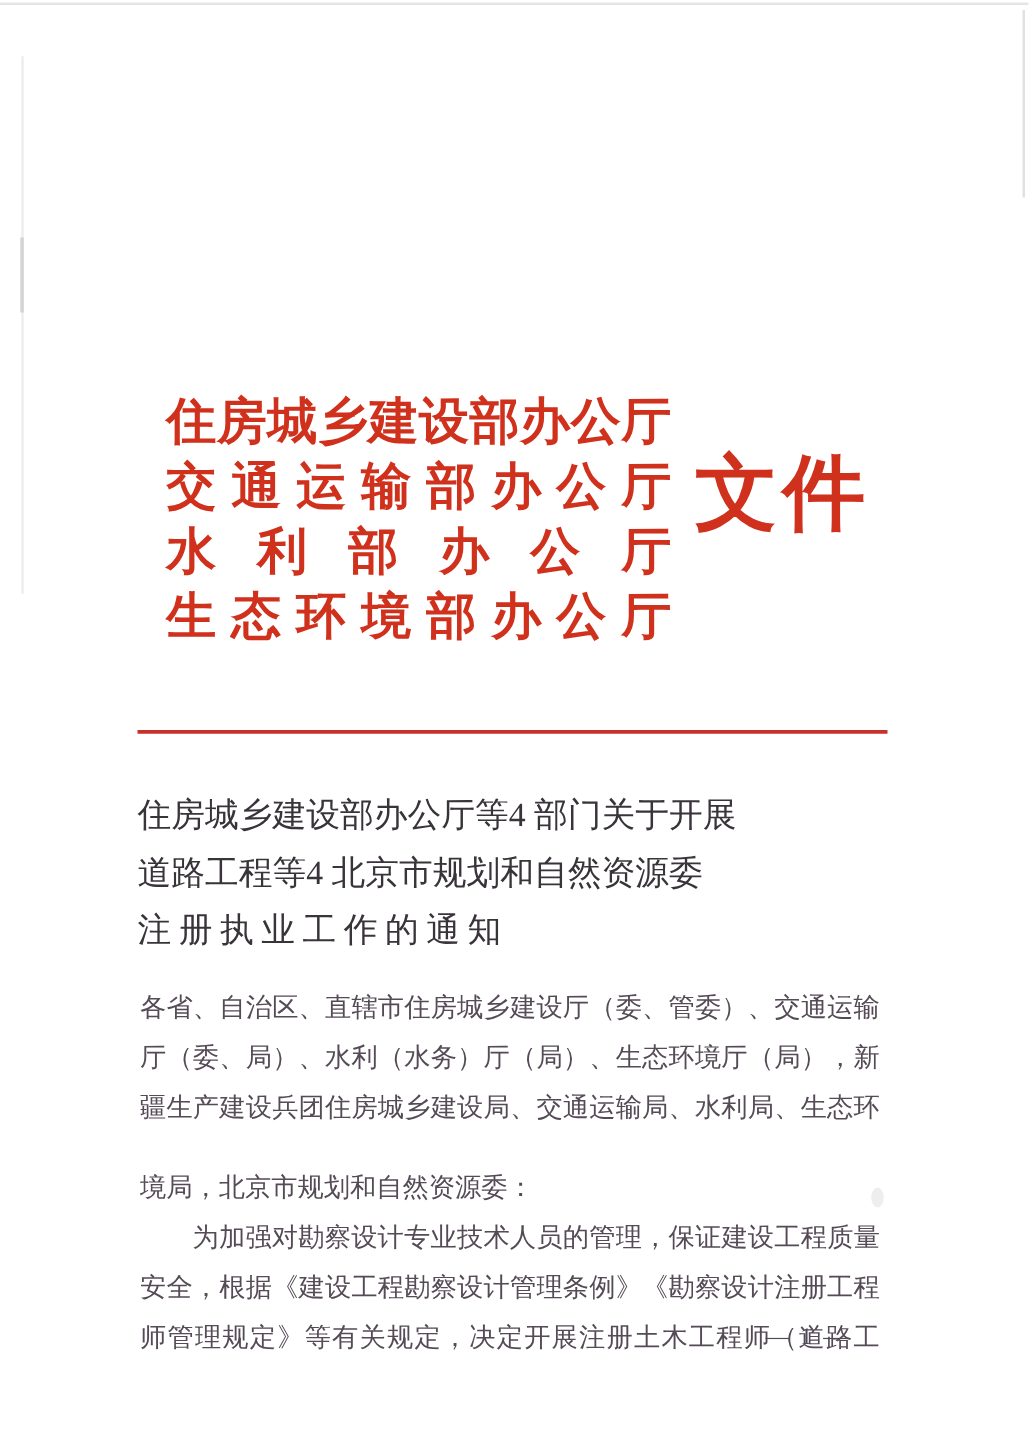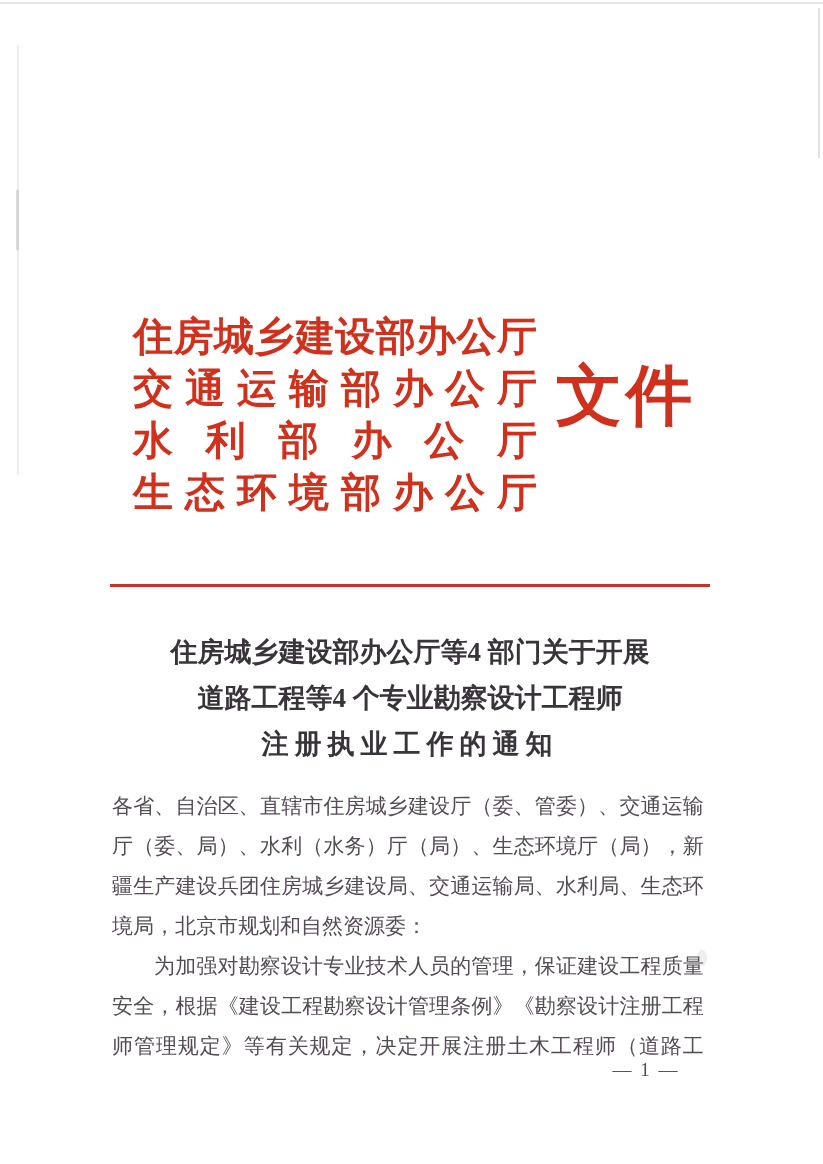--- a/index.html
+++ b/index.html
@@ -39,32 +39,32 @@
     letter-spacing:3px;color:#8d5750;
   }
   .red-rule{
     position:absolute;left:110px;top:584px;width:600px;height:3px;
     background:#c9302c;
   }
 
   
   .doc-title{
     position:absolute;left:110px;top:629px;width:600px;
-    text-align:center;color:#39333a;font-weight:bold;
+    color:#39333a;font-weight:normal;
   }
   .title-line{font-size:27px;line-height:46px;}
   .title-line.spread{letter-spacing:6px;}
 
   
   .body-text{
     position:absolute;left:112px;top:786px;width:592px;
     color:#554b56;
   }
   .body-line{height:40px;font-size:21px;align-items:center;}
-  .body-line.plain{line-height:40px;font-size:21px;height:40px;}
+  .body-line.plain{line-height:40px;font-size:21px;height:40px;margin-top:24px;}
   .body-line.indent{padding-left:42px;}
 
   
   .page-number{
     position:absolute;left:598px;top:1058px;width:96px;
     text-align:center;font-size:19px;line-height:24px;
     letter-spacing:2px;color:#4f4b58;
   }
 </style>
 </head>
@@ -119,21 +119,21 @@
         <span>公</span>
         <span>厅</span>
       </div>
   </div>
   <div class="doc-word">文件</div>
 
   <div class="red-rule"></div>
 
   <div class="doc-title">
     <div class="title-line">住房城乡建设部办公厅等4 部门关于开展</div>
-    <div class="title-line">道路工程等4 个专业勘察设计工程师</div>
+    <div class="title-line">道路工程等4 北京市规划和自然资源委</div>
     <div class="title-line spread">注册执业工作的通知</div>
   </div>
 
   <div class="body-text">
     <div class="body-line flexline">
         <span>各</span>
         <span>省</span>
         <span>、</span>
         <span>自</span>
         <span>治</span>

